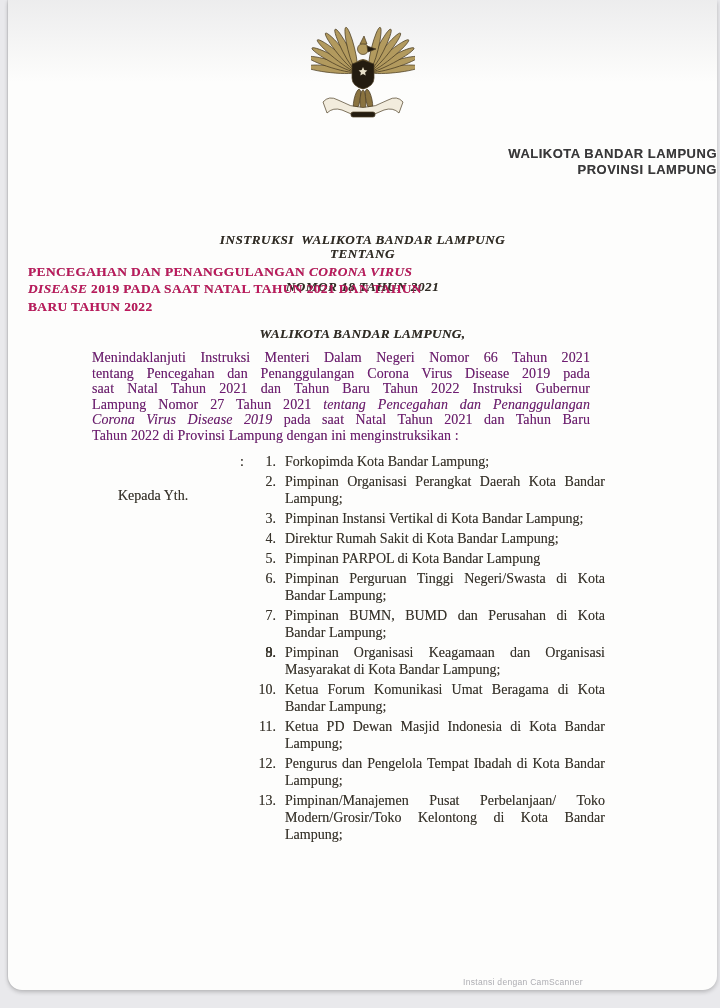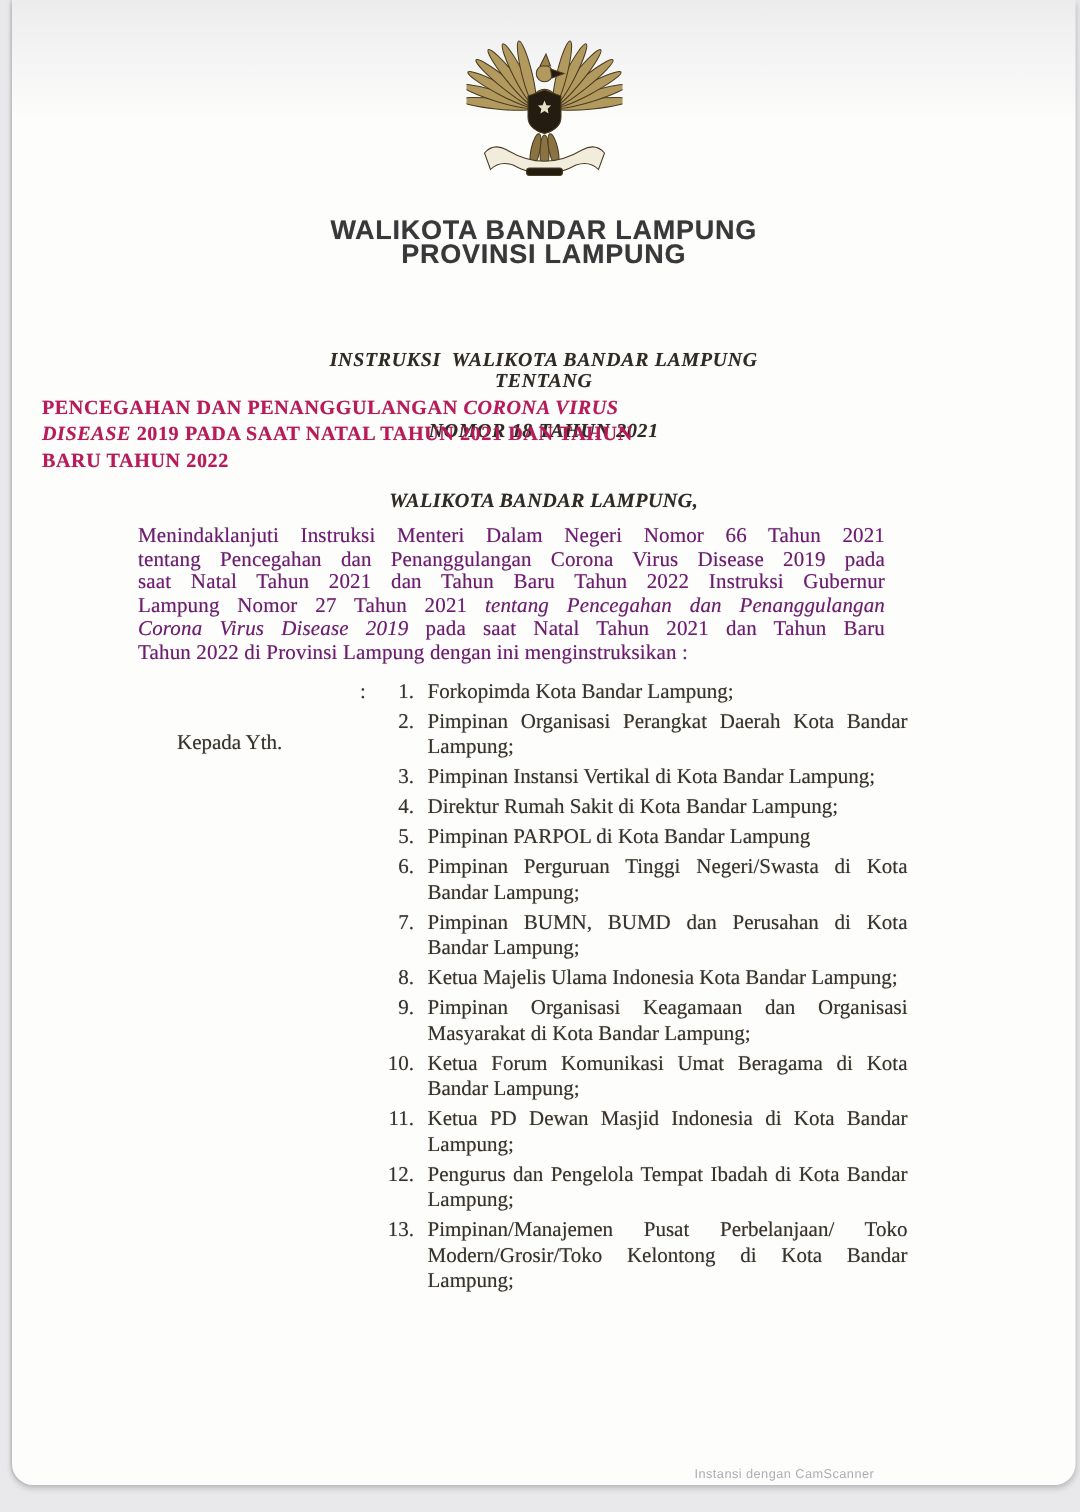--- a/index.html
+++ b/index.html
@@ -21,23 +21,23 @@
     background:linear-gradient(180deg, rgba(150,150,160,0.16), rgba(150,150,160,0) 75%);
     border-radius:0;
     pointer-events:none;
   }
   .emblem{
     position:absolute;top:16px;left:50%;transform:translateX(-50%);
     width:104px;height:112px;
   }
   .txt-soft{ text-shadow:0 0 0.6px rgba(60,54,44,0.5); }
   .letterhead{
-    position:absolute;top:146px;left:0;right:0;text-align:center;
+    position:absolute;top:146px;left:0;right:0;text-align:right;
     font-family:"Liberation Sans", sans-serif;
-    font-size:18px;font-weight:bold;line-height:15.6px;
+    font-size:13px;font-weight:bold;line-height:15.6px;
     letter-spacing:0.5px;color:#38383a;
   }
   .serif-head{
     position:absolute;left:0;right:0;text-align:center;
     font-size:13.2px;font-weight:bold;line-height:15.5px;
     letter-spacing:0.5px;color:#2f2b24;font-style:italic;
   }
   .inst-title{ top:201px; white-space:pre-wrap; }
   .tentang{ top:246px; }
   .about-block{
@@ -159,21 +159,21 @@
     <div class="recip-label">Kepada Yth.</div>
     <div class="recip-colon">:</div>
     <ol class="recip-list" id="recipient-list">
         <li><span class="num">1.</span><span class="txt">Forkopimda Kota Bandar Lampung;</span></li>
         <li><span class="num">2.</span><span class="txt">Pimpinan Organisasi Perangkat Daerah Kota Bandar Lampung;</span></li>
         <li><span class="num">3.</span><span class="txt">Pimpinan Instansi Vertikal di Kota Bandar Lampung;</span></li>
         <li><span class="num">4.</span><span class="txt">Direktur Rumah Sakit di Kota Bandar Lampung;</span></li>
         <li><span class="num">5.</span><span class="txt">Pimpinan PARPOL di Kota Bandar Lampung</span></li>
         <li><span class="num">6.</span><span class="txt">Pimpinan Perguruan Tinggi Negeri/Swasta di Kota Bandar Lampung;</span></li>
         <li><span class="num">7.</span><span class="txt">Pimpinan BUMN, BUMD dan Perusahan di Kota Bandar Lampung;</span></li>
-        <li><span class="num">8.</span><span class="txt">Ketua Majelis Ulama Indonesia Kota Bandar Lampung;</span></li>
+        <li><span class="num">8.</span></li>
         <li><span class="num">9.</span><span class="txt">Pimpinan Organisasi Keagamaan dan Organisasi Masyarakat di Kota Bandar Lampung;</span></li>
         <li><span class="num">10.</span><span class="txt">Ketua Forum Komunikasi Umat Beragama di Kota Bandar Lampung;</span></li>
         <li><span class="num">11.</span><span class="txt">Ketua PD Dewan Masjid Indonesia di Kota Bandar Lampung;</span></li>
         <li><span class="num">12.</span><span class="txt">Pengurus dan Pengelola Tempat Ibadah di Kota Bandar Lampung;</span></li>
         <li><span class="num">13.</span><span class="txt">Pimpinan/Manajemen Pusat Perbelanjaan/ Toko Modern/Grosir/Toko Kelontong di Kota Bandar Lampung;</span></li>
       </ol>
   </div>
 
   <div class="watermark">Instansi dengan CamScanner</div>
 

